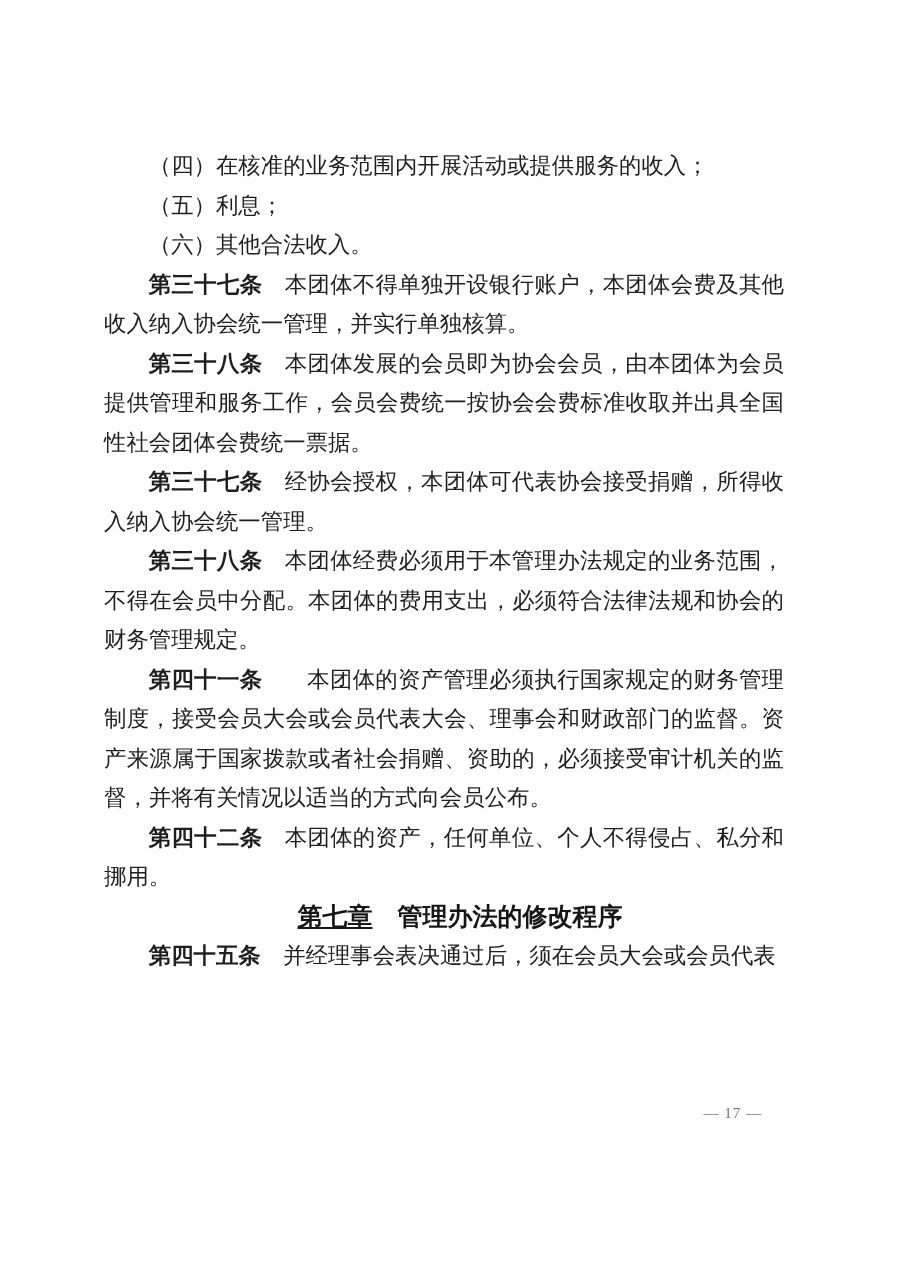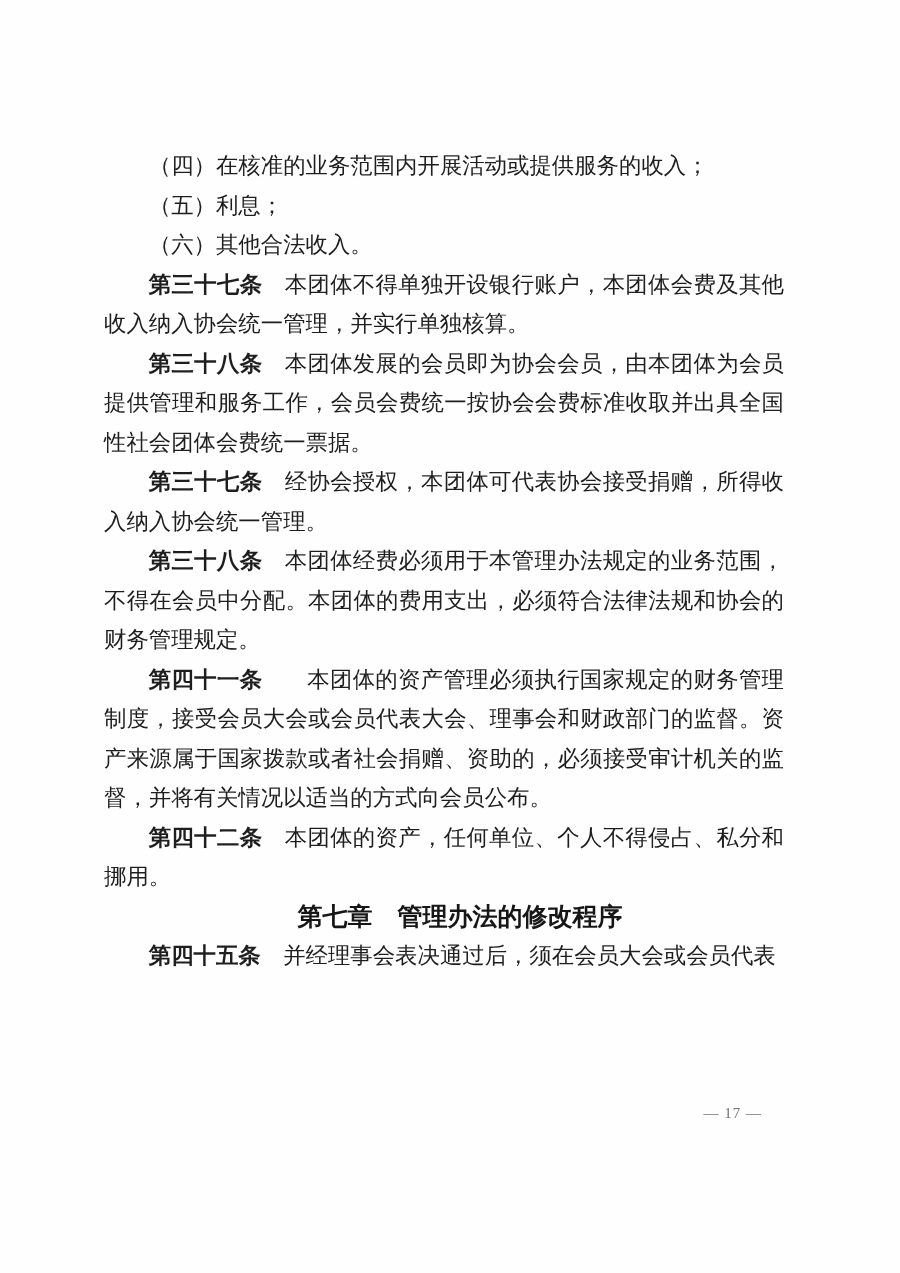--- a/index.html
+++ b/index.html
@@ -46,20 +46,21 @@
     font-family: "Liberation Sans", "DejaVu Sans", sans-serif;
     font-weight: 700;
     font-size: 25px;
     line-height: 39.5px;
     color: #161616;
     position: relative;
     left: 16px;
   }
   .chapter-label {
     margin-right: 1em;
+    text-decoration: underline;
   }
   .page-number {
     position: absolute;
     top: 1100px;
     right: 138px;
     font-size: 15px;
     line-height: 26px;
     letter-spacing: 1px;
     color: #737373;
   }

